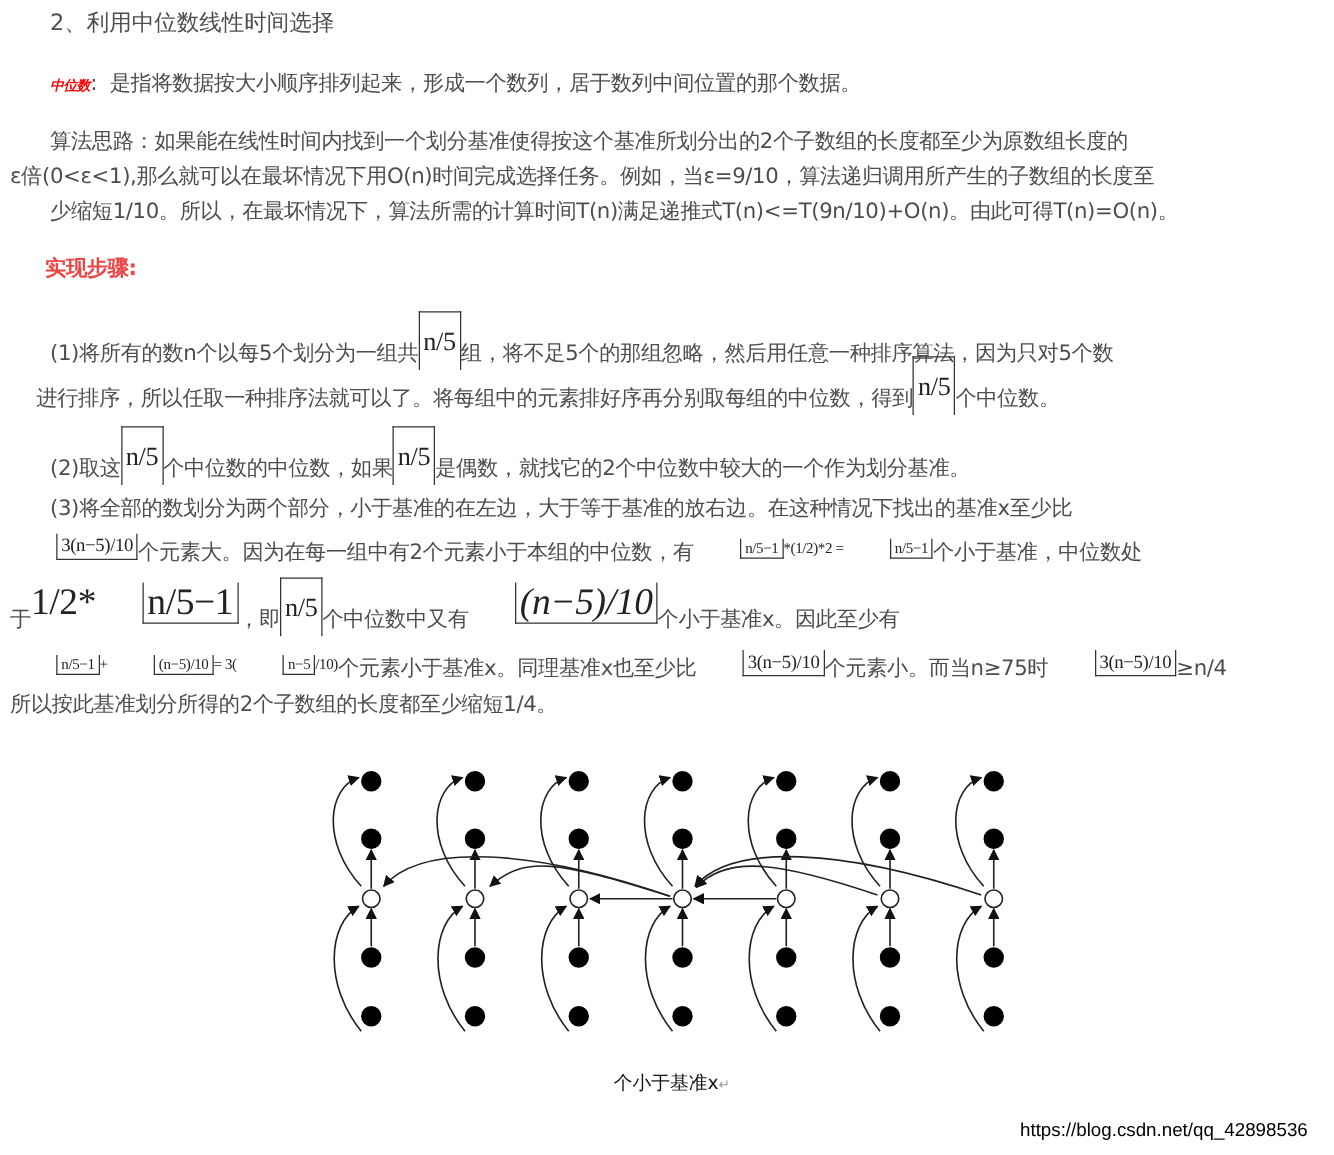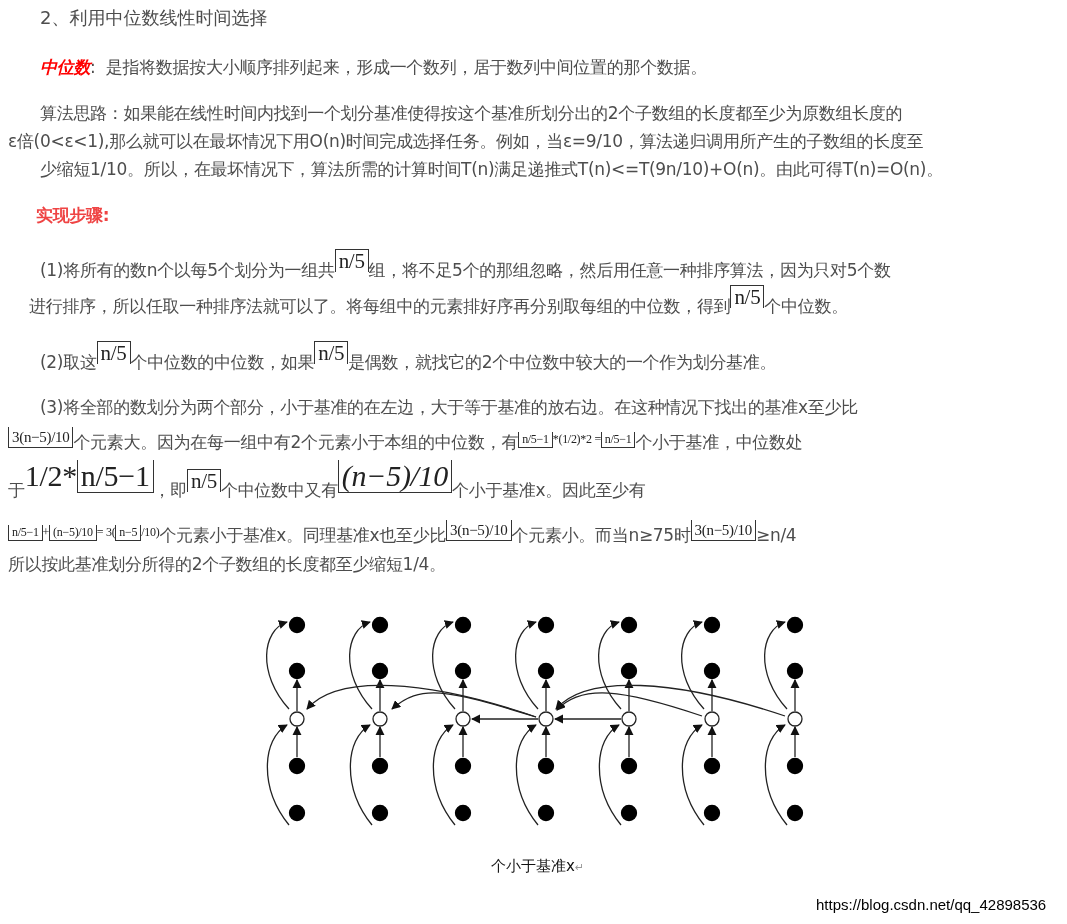--- a/index.html
+++ b/index.html
@@ -4,25 +4,25 @@
   <style>
     html, body { margin: 0; padding: 0; background: #ffffff; }
     body {
       width: 1067px; height: 924px; overflow: hidden; position: relative;
       font-family: "DejaVu Sans", "Liberation Sans", sans-serif;
       color: #4d4d4d; font-size: 17px;
     }
     .abs { position: absolute; white-space: nowrap; }
     .p { position: absolute; left: 8px; white-space: nowrap; line-height: 26px; letter-spacing: -0.3px; }
     .heading { left: 40px; top: 6px; font-size: 18px; }
-    .red-term { color: #ff0000; font-weight: bold; font-style: italic; font-size: 17px; }
+    .red-term { color: #ff0000; font-weight: bold; font-style: italic; font-size: 11px; }
     .bold { font-weight: bold; color: #ef4444; }
     .math { font-family: "Liberation Serif", "DejaVu Serif", serif; color: #222; display: inline-block; }
-    .ceil { display: inline-block; border-top: 1.5px solid #333; border-left: 1.5px solid #333; border-right: 1.5px solid #333; border-bottom: none; padding: 0 3px; line-height: 22px; font-size: 21px; position: relative; top: -8px; }
-    .floor { display: inline-block; border-bottom: 1.5px solid #333; border-left: 1.5px solid #333; border-right: 1.5px solid #333; padding: 0 3px; line-height: 20px; position: relative; }
+    .ceil { display: inline-block; border-top: 1.5px solid #333; border-left: 1.5px solid #333; border-right: 1.5px solid #333; border-bottom: none; padding: 12px 3px; line-height: 22px; font-size: 21px; position: relative; top: -8px; }
+    .floor { display: inline-block; border-bottom: 1.5px solid #333; border-left: 1.5px solid #333; border-right: 1.5px solid #333; padding: 0 3px; line-height: 20px; position: relative; margin-left: 37px; }
     .floor-sm { font-size: 15px; top: -6px; font-style: normal; }
     .floor-xs { font-size: 12px; top: -5px; line-height: 15px; }
     .big { font-size: 30px; line-height: 32px; top: -10px; }
     .caption { left: 491px; top: 857px; font-size: 15px; color: #111; }
     .watermark { left: 816px; top: 896px; font-size: 15px; color: #000000; font-family: "Liberation Sans", sans-serif; }
     svg { position: absolute; left: 0; top: 0; }
   </style>
 </head>
 <body>
 

